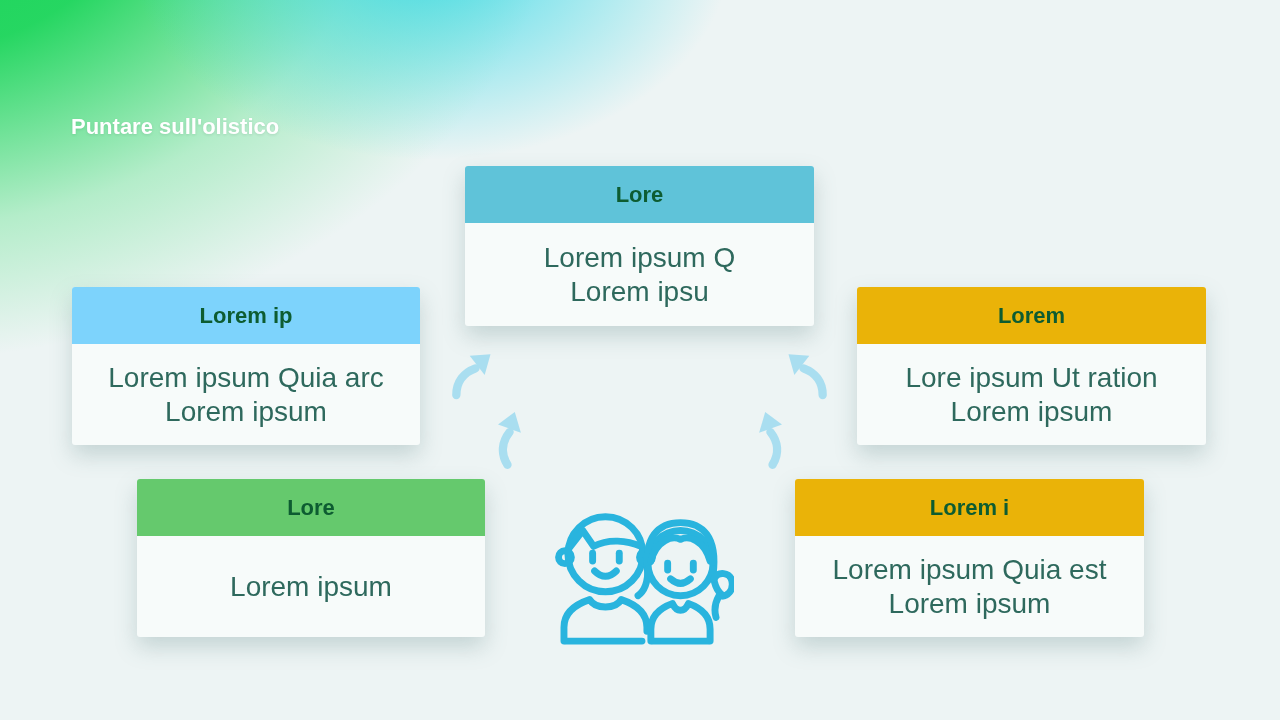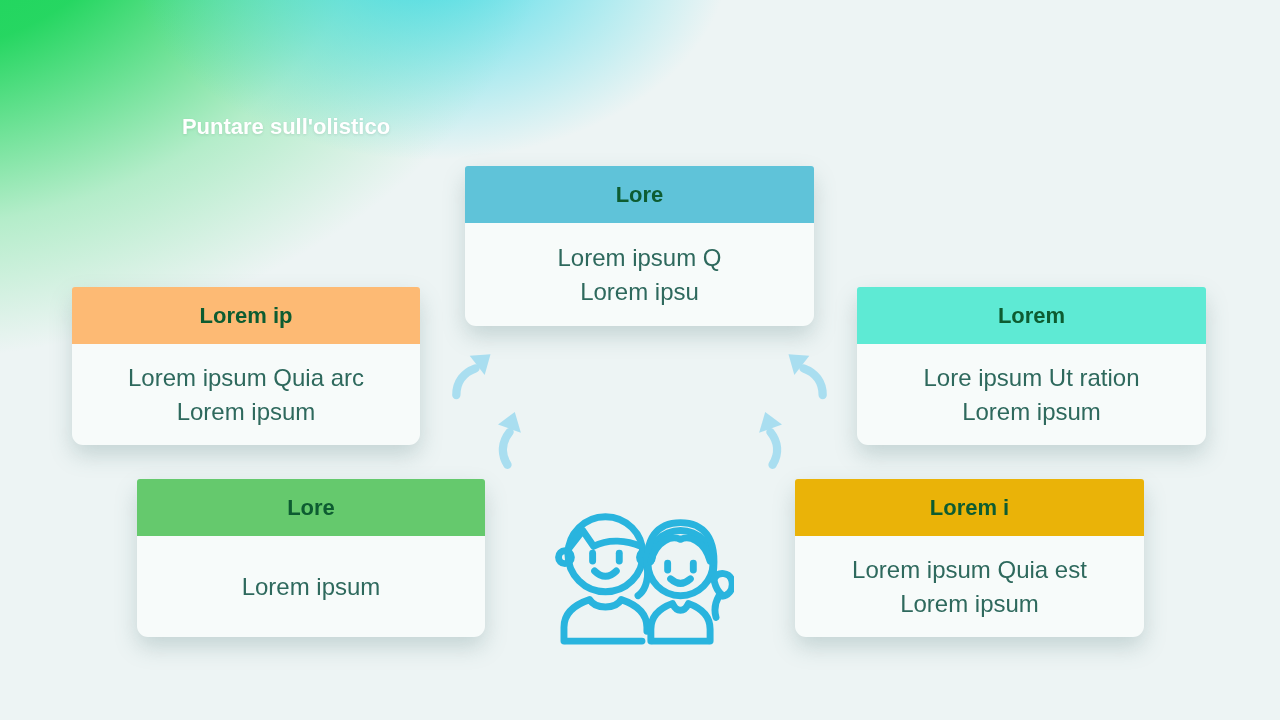--- a/index.html
+++ b/index.html
@@ -13,36 +13,35 @@
     position:absolute;inset:0;
     background:
       radial-gradient(ellipse 430px 300px at 430px -50px, rgba(43,215,230,0.85), rgba(43,215,230,0) 70%),
       radial-gradient(ellipse 900px 660px at -120px -140px, #15d455 0%, rgba(21,212,85,0.92) 30%, rgba(110,228,150,0.45) 56%, rgba(190,240,205,0) 76%);
     pointer-events:none;
   }
   .slide-title{
     position:absolute;left:71px;top:110px;width:430px;
     color:#ffffff;font-weight:700;font-size:22px;line-height:33.5px;
     text-shadow:0 1px 3px rgba(0,60,30,0.12);
-    text-align:center;
   }
   .card{
     position:absolute;width:349px;height:158px;
-    background:#f7fbfa;border-radius:11px;
+    background:#f7fbfa;border-radius:3px;
     box-shadow:0 10px 22px rgba(90,130,130,0.28);
     display:flex;flex-direction:column;
   }
   .card-header{
     height:57px;flex:0 0 57px;border-radius:3px 3px 0 0;
     display:flex;align-items:center;justify-content:center;
     color:#0d5c31;font-weight:700;font-size:22px;
   }
   .card-body{
     flex:1;display:flex;flex-direction:column;align-items:center;justify-content:center;
-    color:#2e695d;font-size:24px;line-height:34px;text-align:center;
+    color:#2e695d;font-size:28px;line-height:34px;text-align:center;
   }
   .card-top{left:465px;top:166px;height:160px;}
   .card-left{left:72px;top:287px;width:348px;}
   .card-right{left:857px;top:287px;}
   .card-bottom-left{left:137px;top:479px;width:348px;}
   .card-bottom-right{left:795px;top:479px;}
   .arrow{position:absolute;width:50px;height:50px;}
   .arrow-left-outer{left:448px;top:350px;}
   .arrow-left-inner{left:486px;top:414px;transform:rotate(-32deg);}
   .arrow-right-inner{left:744px;top:414px;transform:scaleX(-1) rotate(-32deg);}
@@ -72,31 +71,31 @@
     <div class="card-header" style="background: rgb(95, 195, 217);">
       <span>Lore</span>
     </div>
     <div class="card-body">
       <div>Lorem ipsum Q</div>
       <div>Lorem ipsu</div>
     </div>
   </div>
 
   <div class="card card-left">
-    <div class="card-header" style="background: #fdba74;">
+    <div class="card-header" style="background: #7dd3fc;">
       <span>Lorem ip</span>
     </div>
     <div class="card-body">
       <div>Lorem ipsum Quia arc</div>
       <div>Lorem ipsum</div>
     </div>
   </div>
 
   <div class="card card-right">
-    <div class="card-header" style="background: #5eead4;">
+    <div class="card-header" style="background: #eab308;">
       <span>Lorem</span>
     </div>
     <div class="card-body">
       <div>Lore ipsum Ut ration</div>
       <div>Lorem ipsum</div>
     </div>
   </div>
 
   <div class="card card-bottom-left">
     <div class="card-header" style="background: rgb(101, 201, 109);">

